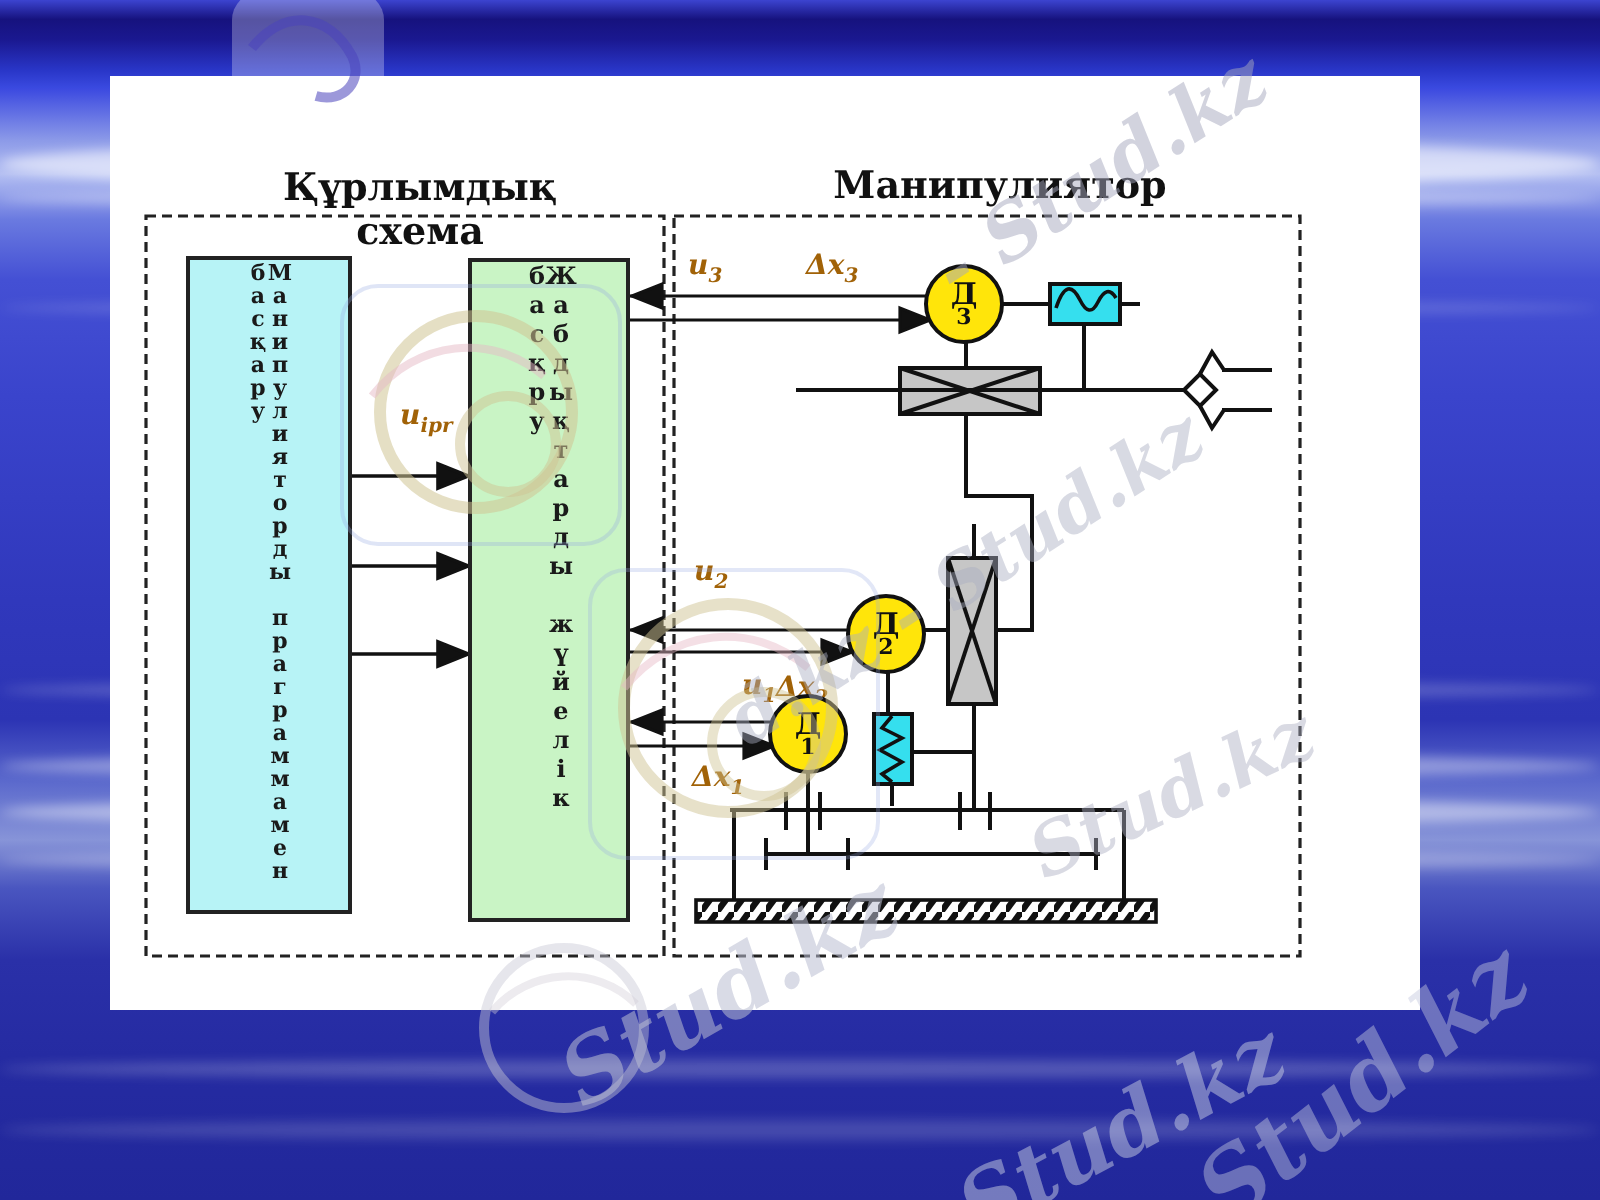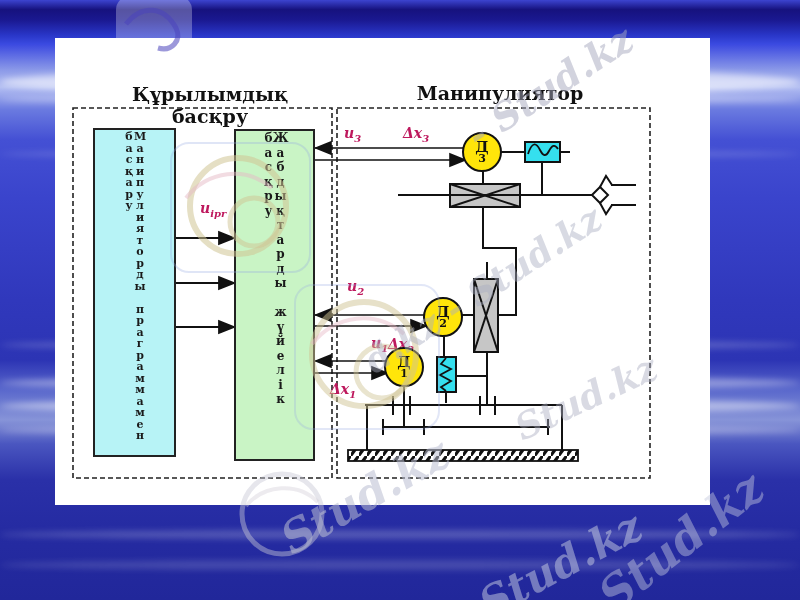--- a/index.html
+++ b/index.html
@@ -15,21 +15,21 @@
     background:linear-gradient(180deg,#3c44d0 0%,#16127e 22%,#1a1890 45%,#2936c8 80%,#3a4ae0 100%);}
   .slide{position:absolute;left:55px;top:38px;width:655px;height:467px;background:#ffffff;}
   .diagram{position:absolute;left:0;top:0;}
   .title{position:absolute;font-weight:bold;font-size:19px;color:#111;text-align:center;}
   .block{position:absolute;border:2px solid #222;display:flex;align-items:center;justify-content:center;box-sizing:border-box;}
   .program{left:38px;top:90px;width:83px;height:329px;background:#b7f3f6;}
   .system{left:179px;top:91px;width:81px;height:332px;background:#c9f4c5;}
   .vtext{writing-mode:vertical-rl;text-orientation:upright;font-weight:bold;color:#1a1a1a;line-height:1;}
   .program .vtext{font-size:11px;letter-spacing:-1.5px;}
   .system .vtext{font-size:12px;letter-spacing:0.5px;}
-  .sig{position:absolute;font-style:italic;font-weight:bold;font-size:14px;color:#be185d;white-space:nowrap;}
+  .sig{position:absolute;font-style:italic;font-weight:bold;font-size:14px;color:#a16207;white-space:nowrap;}
   .sig sub{font-size:10px;font-weight:bold;}
   .sensor{position:absolute;width:36px;height:36px;border:2.5px solid #111;border-radius:50%;
     background:#ffe50a;display:flex;flex-direction:column;align-items:center;justify-content:center;}
   .sensor .lt{font-weight:bold;font-size:15px;line-height:13px;color:#111;}
   .sensor .ix{font-weight:bold;font-size:11px;line-height:10px;color:#111;}
   .caption{position:absolute;left:237px;top:546px;font-family:"Liberation Sans",sans-serif;
     font-size:19px;color:#e9391c;}
   .wm{position:absolute;font-weight:bold;font-style:italic;white-space:nowrap;pointer-events:none;z-index:9;}
   .logo{position:absolute;pointer-events:none;z-index:8;}
 </style>
@@ -142,37 +142,37 @@
         <g>
           <polygon points="537,157 545,149 553,157 545,165" fill="#fff"></polygon>
           <polyline points="545,149 551,138 557,147"></polyline>
           <polyline points="545,165 551,176 557,167"></polyline>
           <line x1="556" y1="147" x2="581" y2="147"></line>
           <line x1="556" y1="167" x2="581" y2="167"></line>
         </g>
       </g>
     </svg>
 
-    <div class="title" style="left:60px;top:45px;width:190px;">Құрылымдық басқру</div>
+    <div class="title" style="left:60px;top:45px;width:190px;">Құрлымдық схема</div>
     <div class="title" style="left:350px;top:44px;width:190px;">Манипулиятор</div>
 
     <div class="block program">
       <span class="vtext">Манипулияторды праграммамен басқару</span>
     </div>
     <div class="block system">
       <span class="vtext">Жабдықтарды жүйелік басқру</span>
     </div>
 
     <span class="sig" style="left:132px;top:162px;padding-left:13px;"><span>u</span><sub>ipr</sub></span>
     <span class="sig" style="left:289px;top:87px;"><span>u</span><sub>3</sub></span>
     <span class="sig" style="left:348px;top:87px;"><span>Δx</span><sub>3</sub></span>
     <span class="sig" style="left:292px;top:240px;"><span>u</span><sub>2</sub></span>
     <span class="sig" style="left:333px;top:252px;margin-top:46px;"><span>Δx</span><sub>2</sub></span>
     <span class="sig" style="left:292px;top:297px;margin-left:24px;"><span>u</span><sub>1</sub></span>
-    <span class="sig" style="left:275px;top:343px;"><span>Δx</span><sub>1</sub></span>
+    <span class="sig" style="left:291px;top:343px;"><span>Δx</span><sub>1</sub></span>
 
     <div class="sensor" style="left:407px;top:94px;">
       <span class="lt">Д</span>
         <span class="ix">3</span>
     </div>
     <div class="sensor" style="left:368px;top:259px;">
       <span class="lt">Д</span>
         <span class="ix">2</span>
     </div>
     <div class="sensor" style="left:329px;top:309px;">

